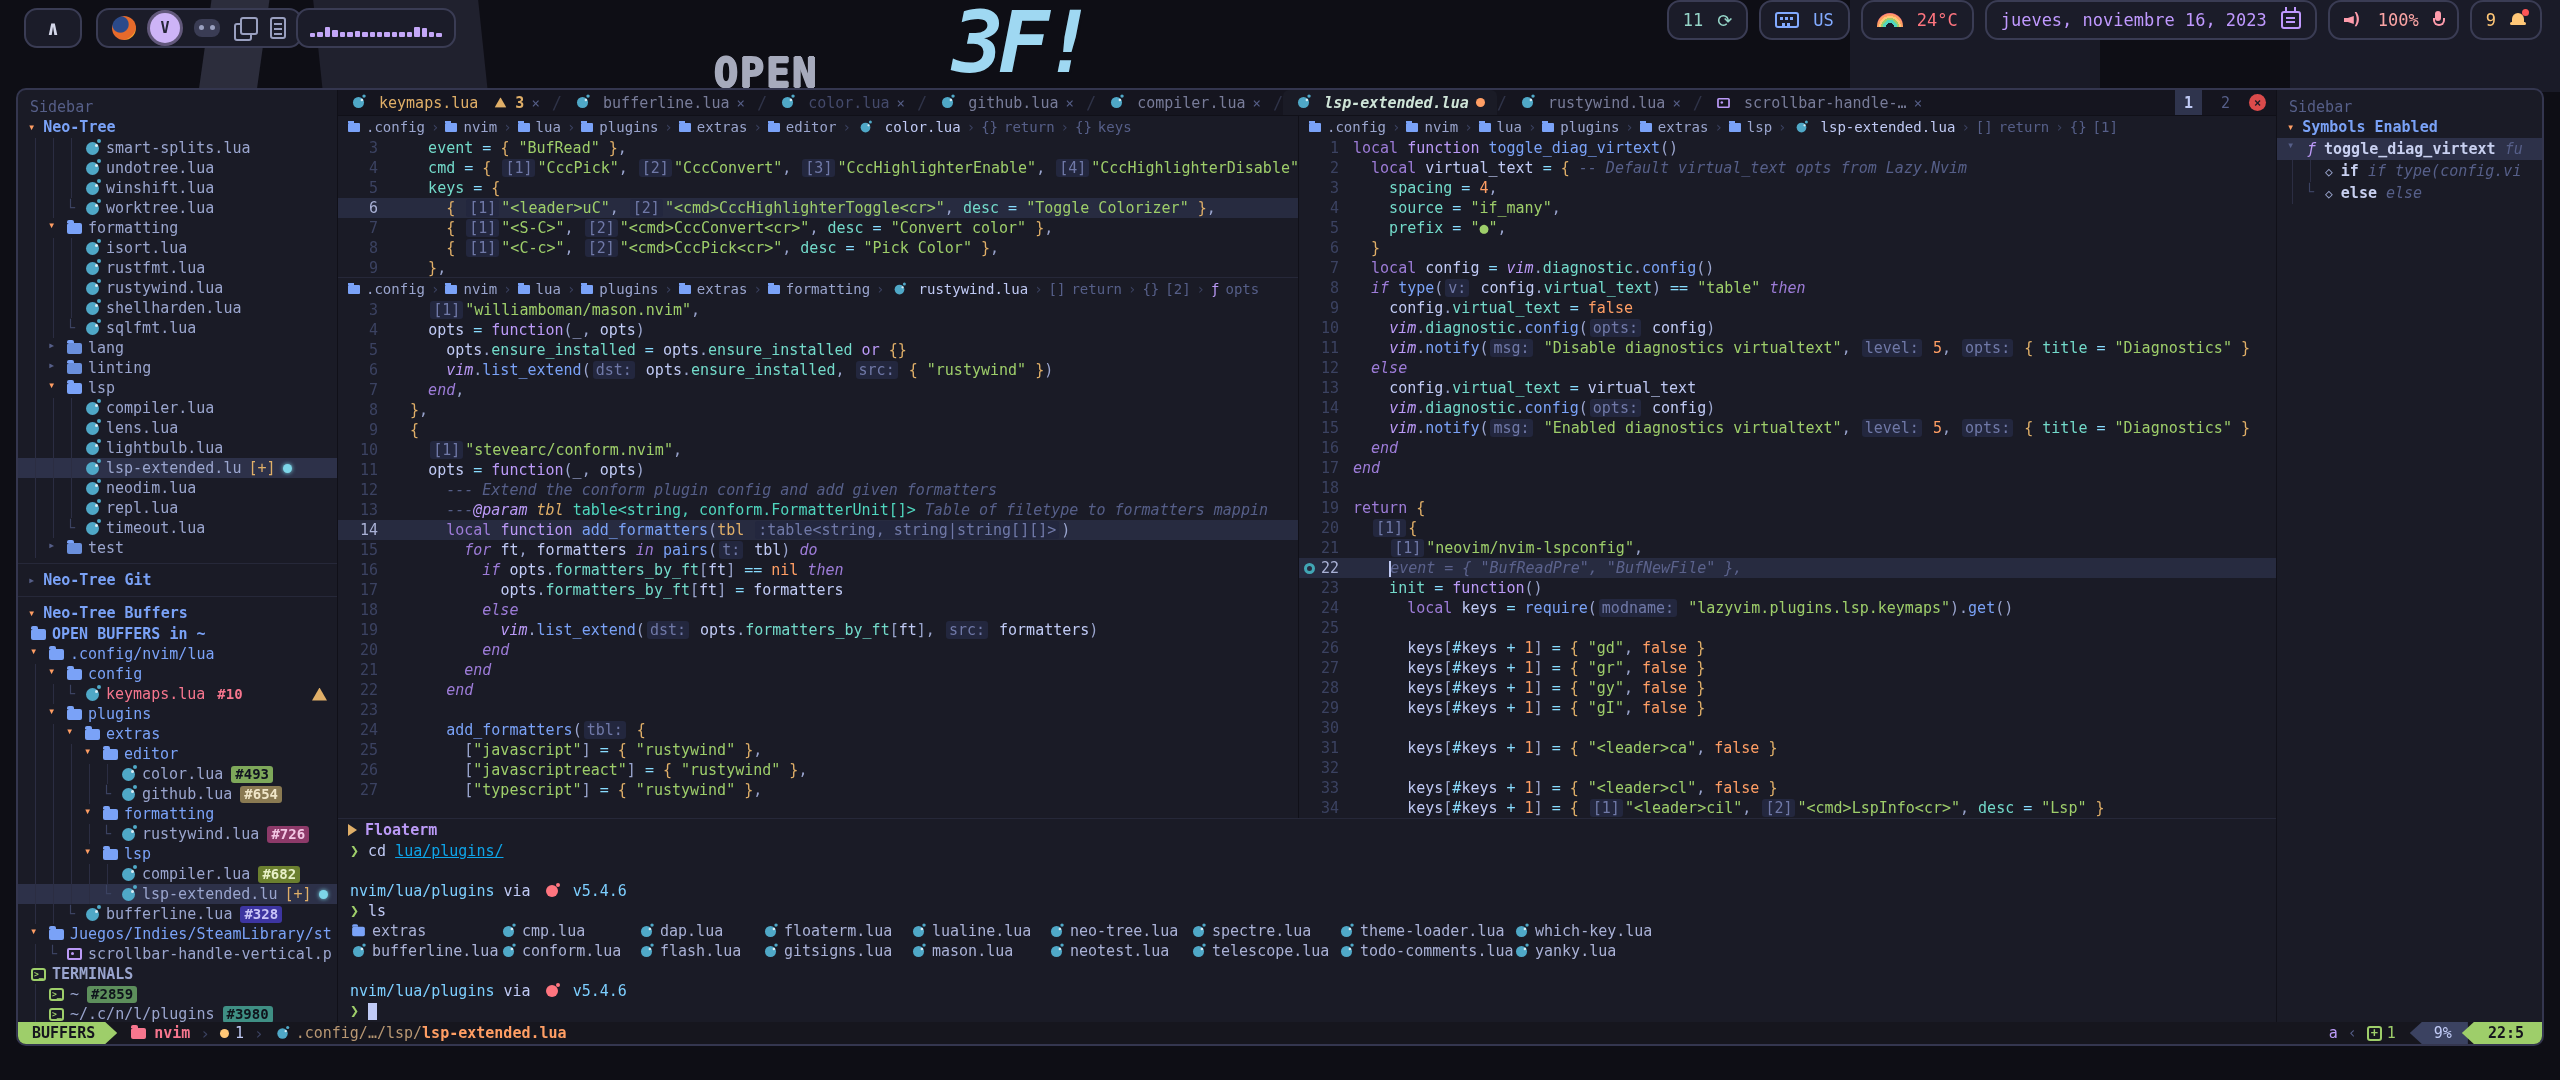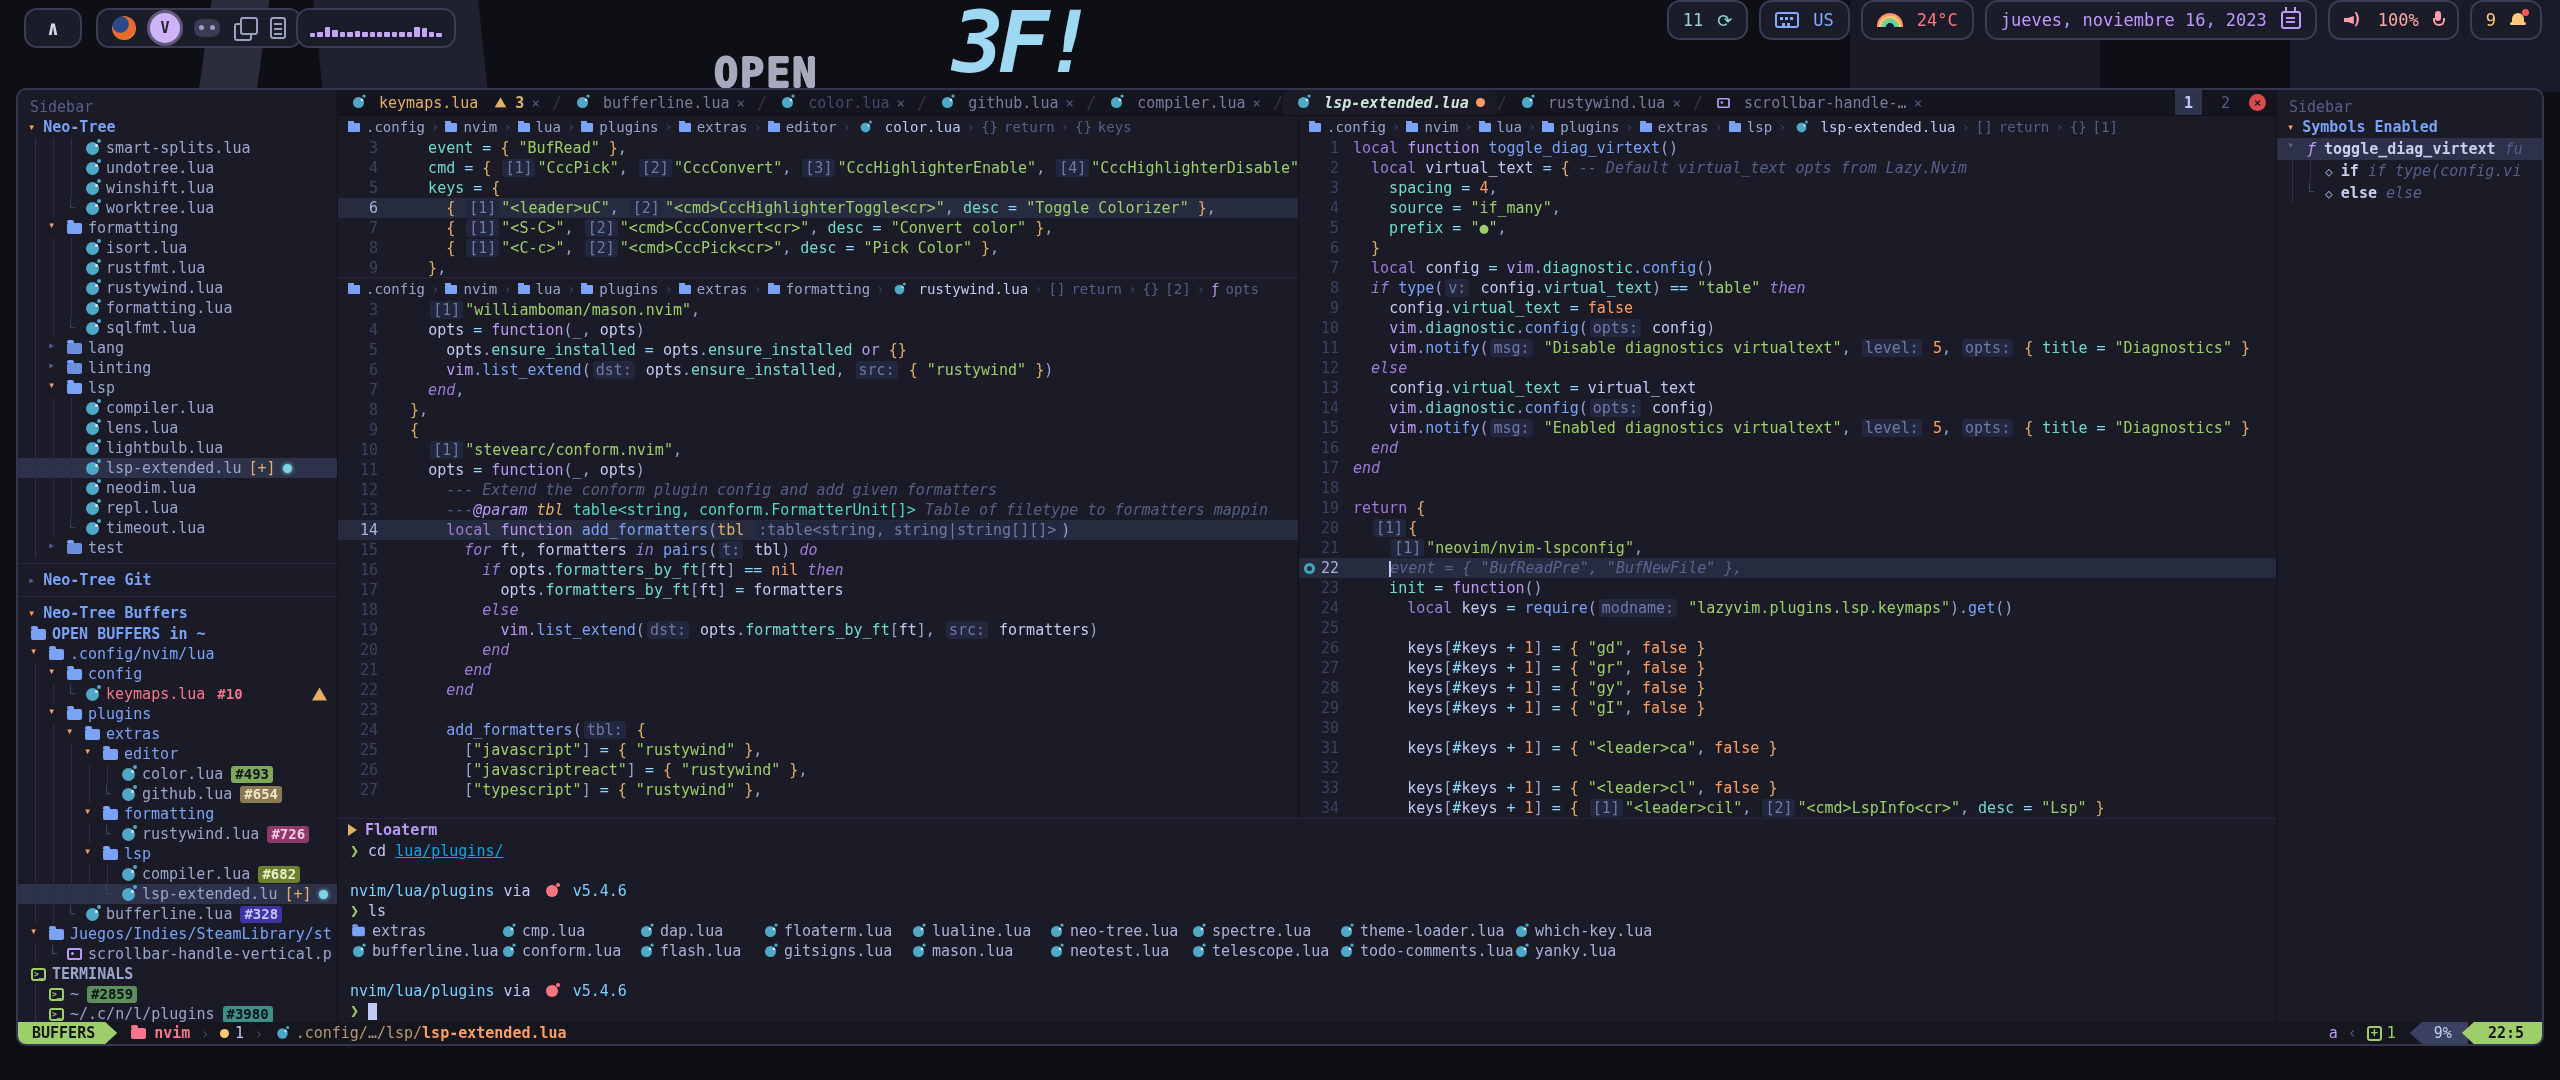--- a/index.html
+++ b/index.html
@@ -120,21 +120,21 @@
   .code{font-size:15px;line-height:20px}
   .cl{display:flex;height:20px;white-space:pre}
   .cl .sign{flex:0 0 20px;display:flex;align-items:center;justify-content:center}
   .cl .num{flex:0 0 34px;text-align:right;padding-right:14px;color:#3b4261}
   .cl.hl{background:#272b40}
   .cl.hl .num{color:#a9b1d6}
   .sign-gear{width:11px;height:11px;border:3px solid #41a6b5;border-radius:50%}
   .tk-k{color:#9d7cd8}
   .tk-c{color:#9d7cd8;font-style:italic}
   .tk-m{color:#bb9af7}
-  .tk-i{color:#bb9af7;}
+  .tk-i{color:#bb9af7;font-style:italic}
   .tk-b{color:#7aa2f7}
   .tk-t{color:#73daca}
   .tk-v{color:#c0caf5}
   .tk-p{color:#e0af68}
   .tk-s{color:#9ece6a}
   .tk-n{color:#ff9e64}
   .tk-o{color:#89ddff}
   .tk-y{color:#e0af68}
   .tk-w{color:#9aa5ce}
   .tk-g{color:#565f89;font-style:italic}
@@ -326,21 +326,21 @@
         <span class="slot guide"></span>
         <span class="slot guide"></span>
         <span class="i-lua"></span>
         <span class="nt-name">rustywind.lua</span>
       </div>
       <div class="nt-row">
         <span class="slot guide"></span>
         <span class="slot guide"></span>
         <span class="slot guide"></span>
         <span class="i-lua"></span>
-        <span class="nt-name">formatting.lua</span>
+        <span class="nt-name">shellharden.lua</span>
       </div>
       <div class="nt-row">
         <span class="slot guide"></span>
         <span class="slot guide"></span>
         <span class="slot corner">└</span>
         <span class="i-lua"></span>
         <span class="nt-name">sqlfmt.lua</span>
       </div>
       <div class="nt-row">
         <span class="slot guide"></span>

